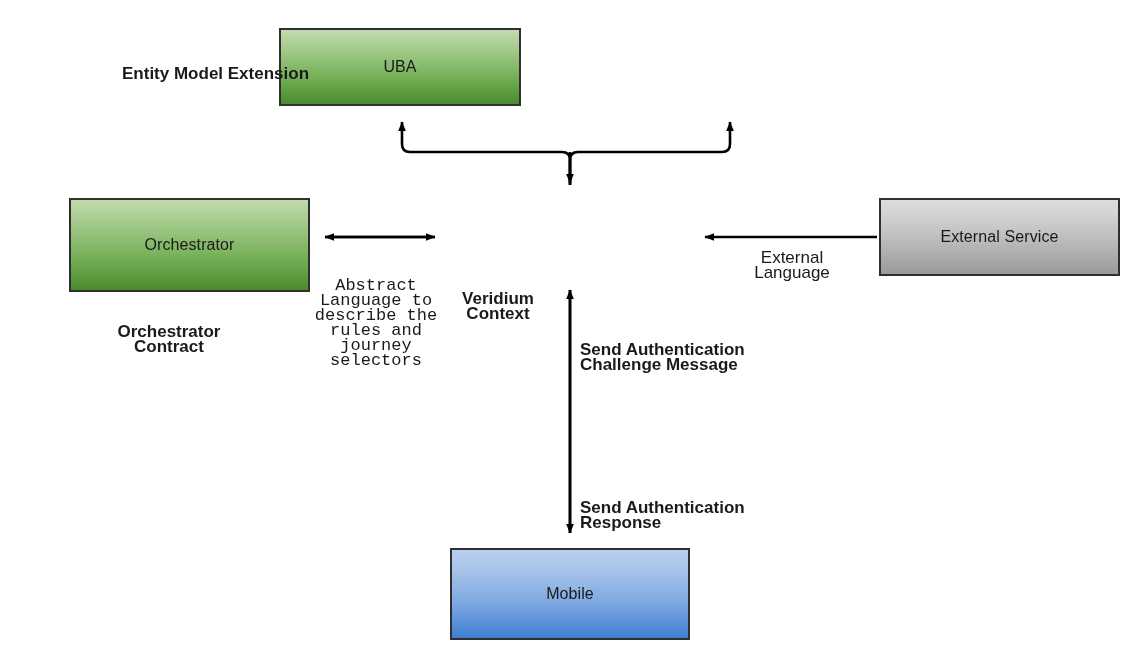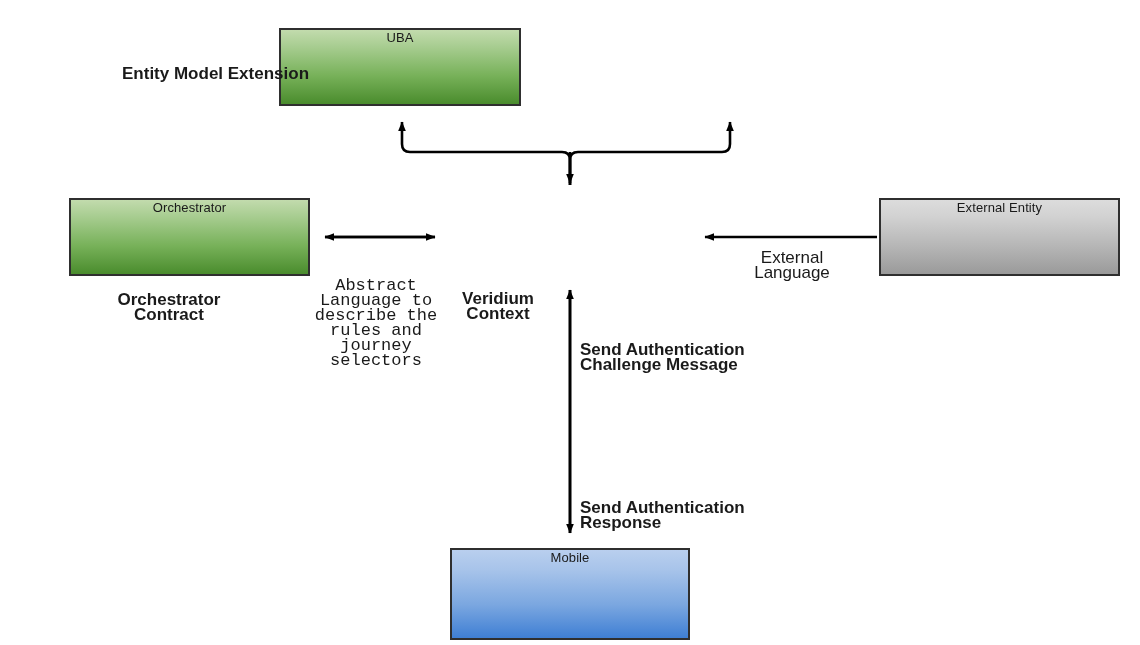--- a/index.html
+++ b/index.html
@@ -25,23 +25,23 @@
     top: 0;
     width: 1140px;
     height: 645px;
     pointer-events: none;
   }
   .node {
     position: absolute;
     box-sizing: border-box;
     border: 2px solid #2f2f2f;
     display: flex;
-    align-items: flex-start;
+    align-items: center;
     justify-content: center;
-    font-size: 13px;
+    font-size: 16px;
     color: #1a1a1a;
     letter-spacing: 0.1px;
   }
   .node-green {
     background: linear-gradient(to bottom, #c2dbad 0%, #a8cd91 22%, #77b159 62%, #4a8c2d 100%);
   }
   .node-blue {
     background: linear-gradient(to bottom, #b9cfee 0%, #a8c4ea 22%, #7ba7e0 62%, #3f7fd4 100%);
   }
   .node-gray {
@@ -92,36 +92,36 @@
       <path d="M 570 533 L 570 290" fill="none" stroke="#000000" stroke-width="2.6" marker-end="url(#arrowEnd)"></path>
       <path d="M 570 290 L 570 533" fill="none" stroke="#000000" stroke-width="2.6" marker-end="url(#arrowEnd)"></path>
     </g>
   </svg>
 
   <div class="node node-green" style="left:279px; top:28px; width:242px; height:78px;">
     <span>UBA</span>
   </div>
 
 
-  <div class="node node-green" style="left:69px; top:198px; width:241px; height:78px;">
+  <div class="node node-green" style="left:69px; top:198px; width:241px; height:94px;">
     <span>Orchestrator</span>
   </div>
 
 
   <div class="node node-gray" style="left:879px; top:198px; width:241px; height:78px;">
-    <span>External Entity</span>
+    <span>External Service</span>
   </div>
 
   <div class="node node-blue" style="left:450px; top:548px; width:240px; height:92px;">
     <span>Mobile</span>
   </div>
 
   <div class="label bold" style="left:122px; top:66px;">Entity Model Extension</div>
 
-  <div class="label bold center" style="left:169px; top:292px; width:128px; margin-left:-64px;">Orchestrator Contract</div>
+  <div class="label bold center" style="left:169px; top:324px; width:128px; margin-left:-64px;">Orchestrator Contract</div>
 
   <div class="label center" style="left:376px; top:278px; width:140px; margin-left:-70px;font-family:Liberation Mono, monospace;">Abstract Language to
 describe the rules and
 journey selectors</div>
 
   <div class="label bold center" style="left:498px; top:291px; width:100px; margin-left:-50px;">Veridium
 Context</div>
 
   <div class="label center" style="left:792px; top:250px; width:120px; margin-left:-60px;">External Language</div>
 

